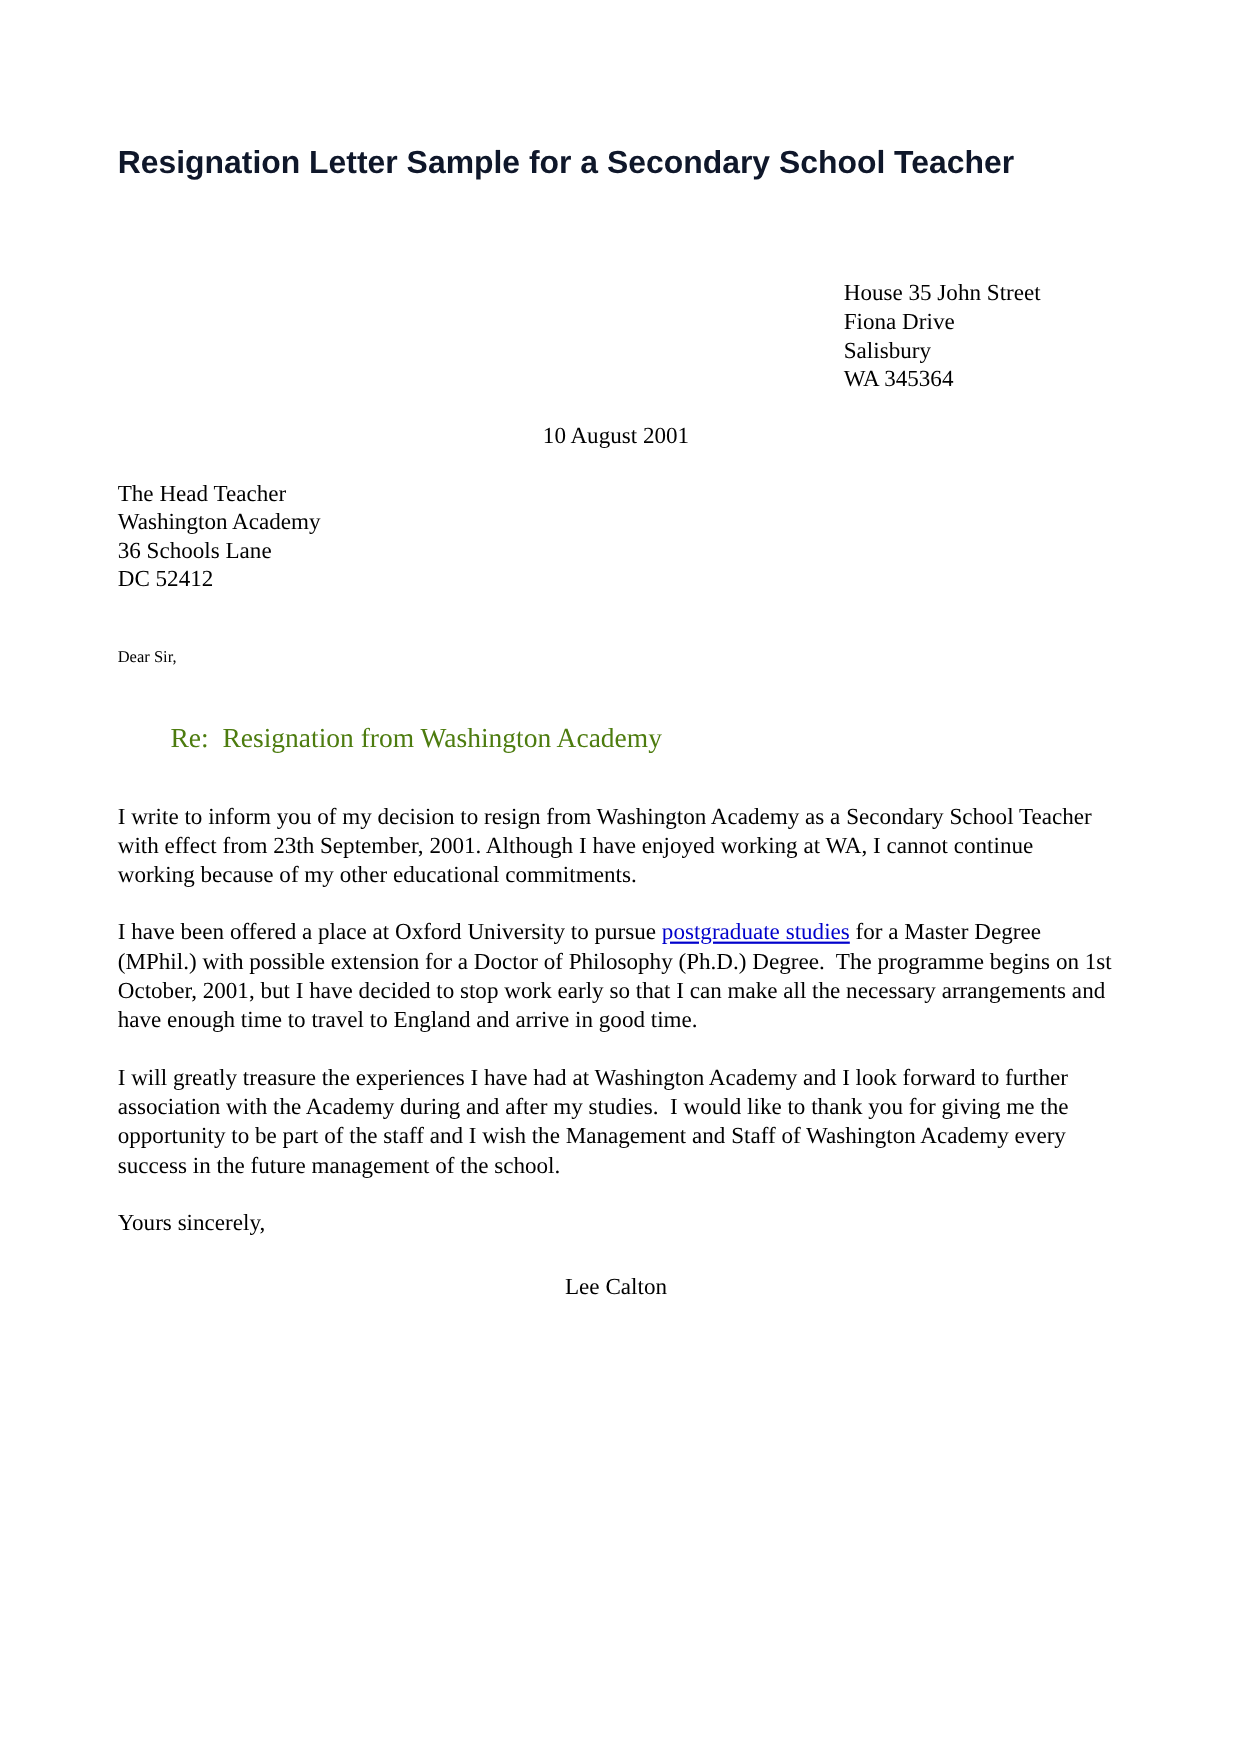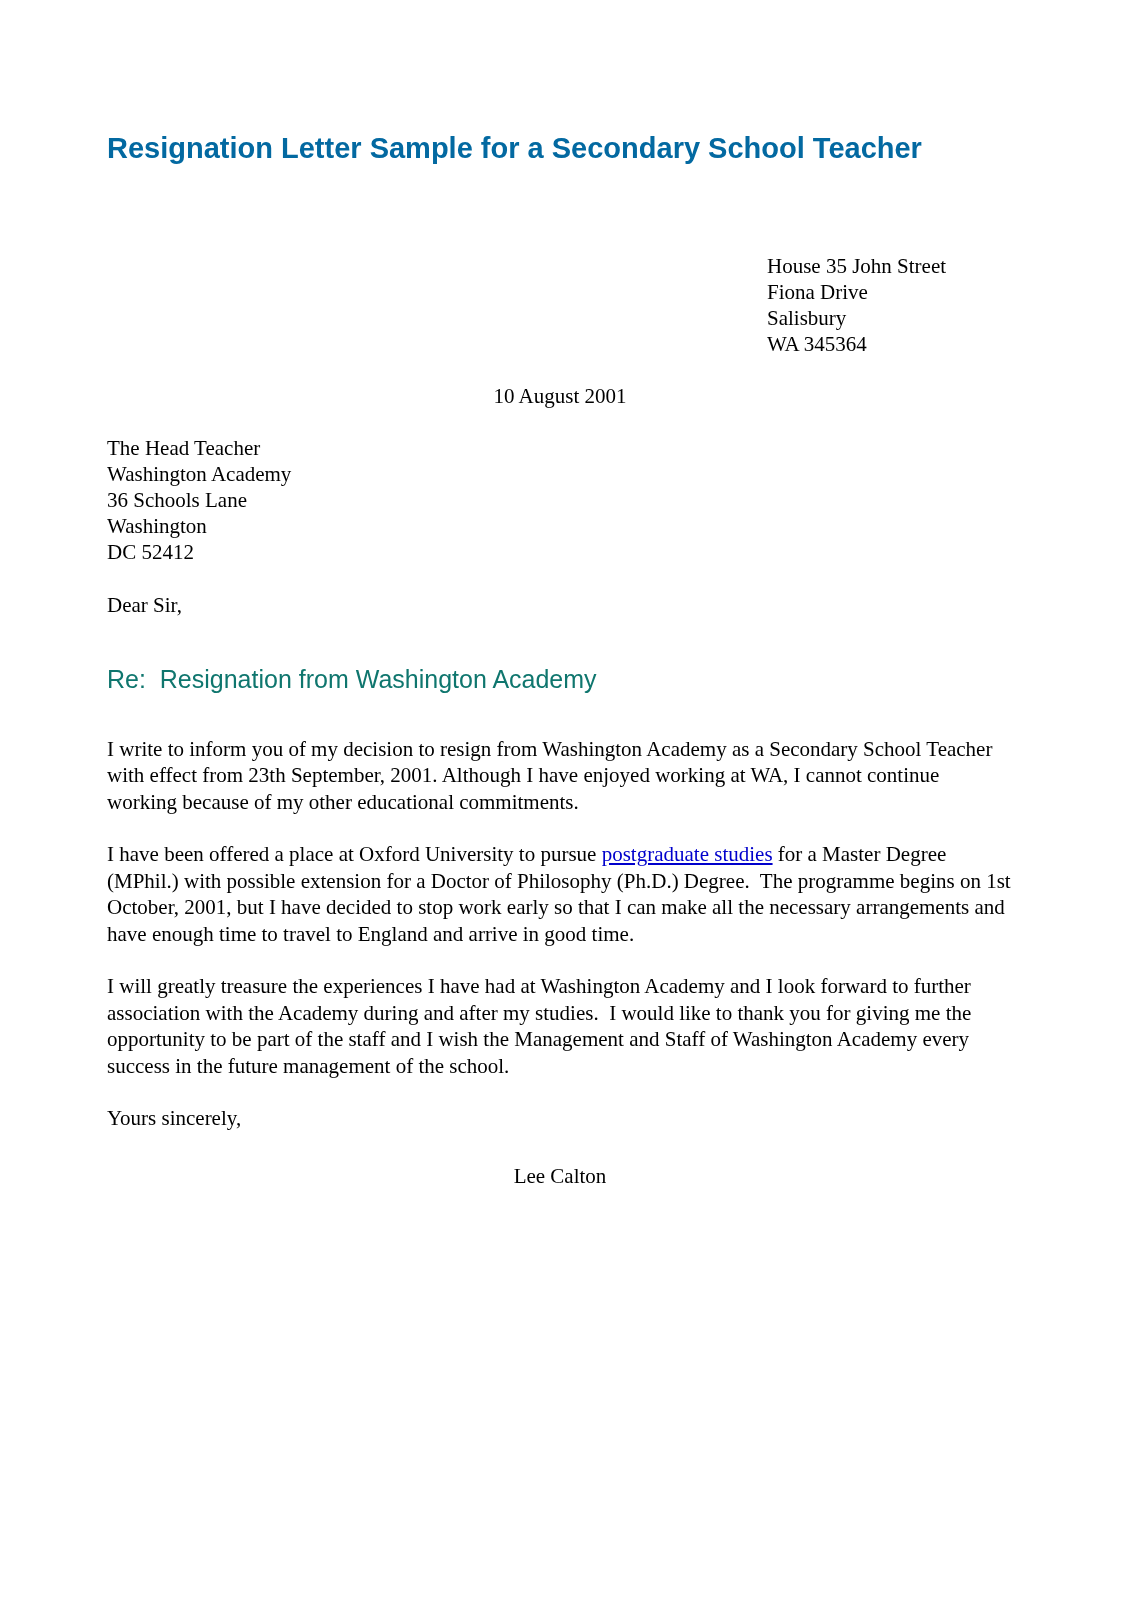--- a/index.html
+++ b/index.html
@@ -14,51 +14,52 @@
     height: 1600px;
     margin: 0 auto;
     background: #ffffff;
     padding: 133px 118px 0 107px;
   }
   .doc-title {
     font-family: "Liberation Sans", sans-serif;
     font-weight: bold;
     font-size: 29px;
     line-height: 1.1;
-    color: #0369a1;
+    color: #0f172a;
   }
   .sender-address {
     margin-top: 88px;
     margin-left: 660px;
     font-size: 21px;
     line-height: 26px;
   }
   .date-line {
     margin-top: 26px;
     font-size: 21px;
     line-height: 26px;
     text-align: center;
   }
   .recipient-address {
     margin-top: 26px;
     font-size: 21px;
     line-height: 26px;
   }
   .salutation {
-    margin-top: 27px;
-    font-size: 21px;
+    margin-top: 46px;
+    font-size: 15px;
     line-height: 26px;
   }
   .subject-line {
     margin-top: 46px;
-    font-family: Liberation Sans, sans-serif;
+    font-family: Liberation Serif, serif;
     font-size: 25px;
     line-height: 30px;
     white-space: pre-wrap;
-    color: #0f766e;
+    color: #4d7c0f;
+    margin-left: 48px;
   }
   .body-paragraph {
     margin-top: 26px;
     font-size: 21px;
     line-height: 26.5px;
     white-space: pre-wrap;
   }
   .body-paragraph.first {
     margin-top: 42px;
   }
@@ -101,21 +102,20 @@
     <div>Salisbury</div>
     <div>WA 345364</div>
   </div>
 
   <div class="date-line">10 August 2001</div>
 
   <div class="recipient-address">
     <div>The Head Teacher</div>
     <div>Washington Academy</div>
     <div>36 Schools Lane</div>
-    <div>Washington</div>
     <div>DC 52412</div>
   </div>
 
   <div class="salutation">Dear Sir,</div>
 
   <div class="subject-line">Re:  Resignation from Washington Academy</div>
 
   <p class="body-paragraph first">I write to inform you of my decision to resign from Washington Academy as a Secondary School Teacher with effect from 23th September, 2001. Although I have enjoyed working at WA, I cannot continue working because of my other educational commitments.</p>
 
   <p class="body-paragraph"><span>I have been offered a place at Oxford University to pursue </span><a class="doc-link">postgraduate studies</a><span> for a Master Degree (MPhil.) with possible extension for a Doctor of Philosophy (Ph.D.) Degree.  The programme begins on 1st October, 2001, but I have decided to stop work early so that I can make all the necessary arrangements and have enough time to travel to England and arrive in good time.</span></p>

